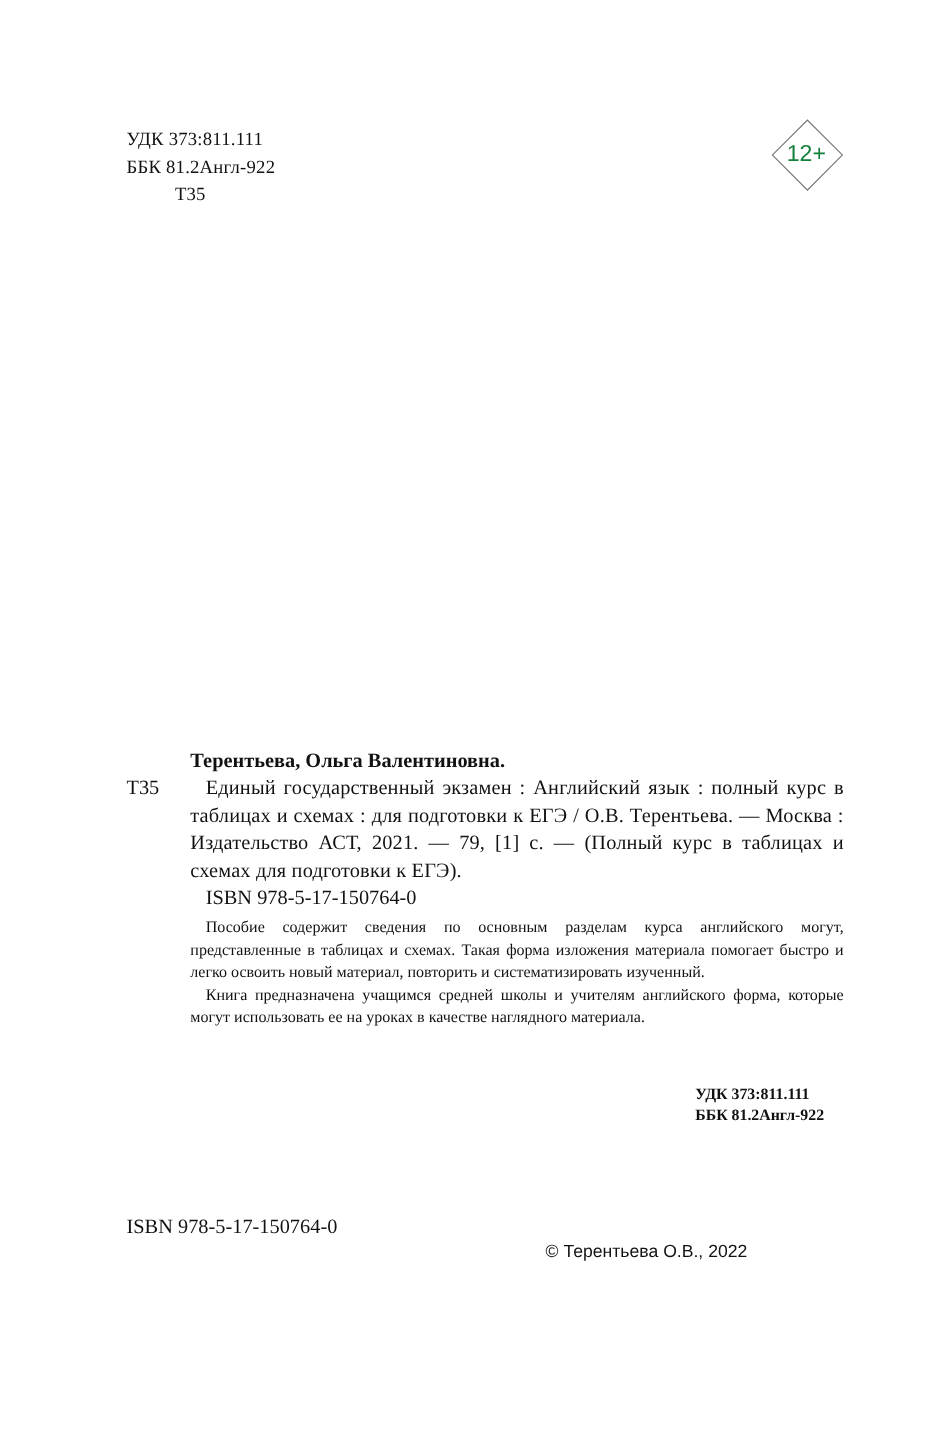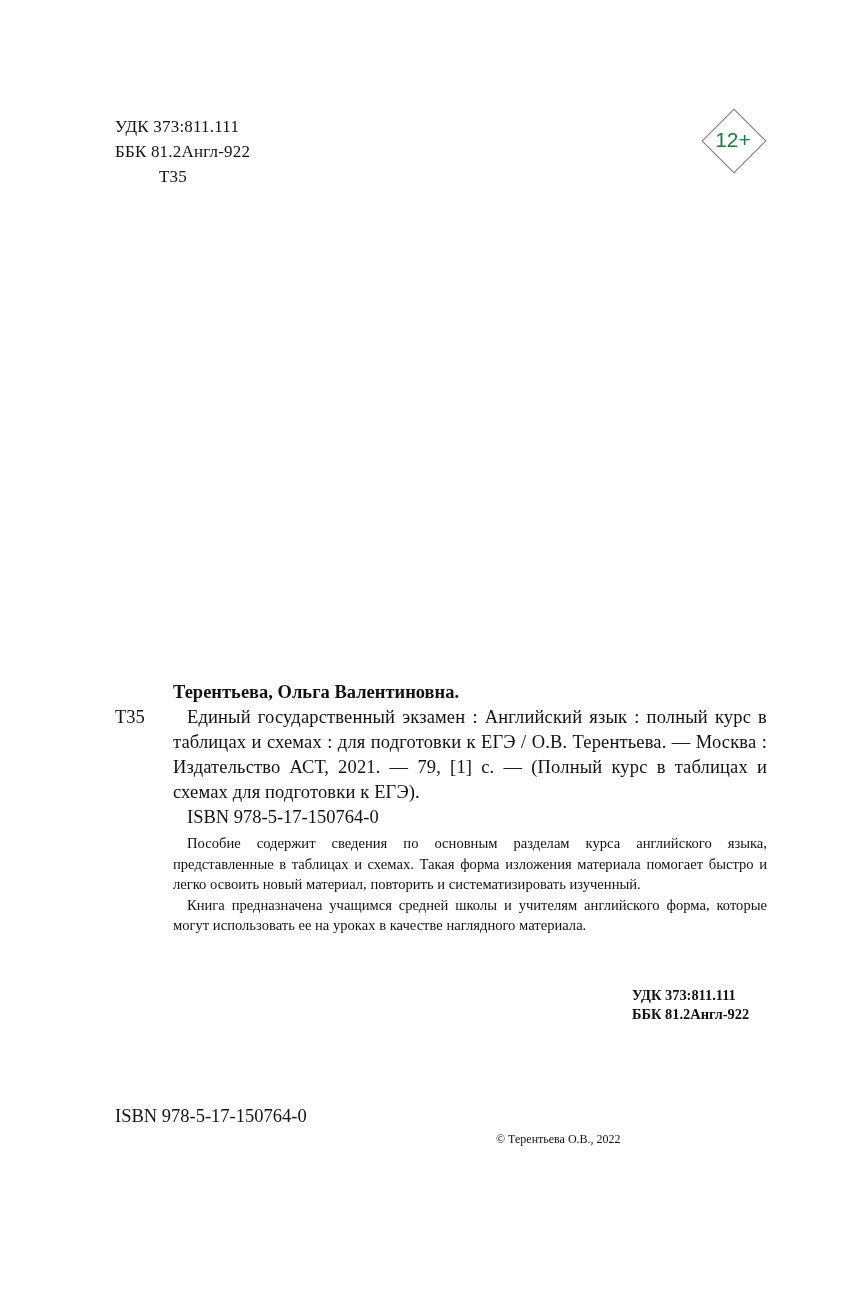--- a/index.html
+++ b/index.html
@@ -127,22 +127,22 @@
       font-size: 18.5px;
       line-height: 24px;
       white-space: nowrap;
     }
 
     
     .copyright {
       left: 496px;
       top: 1128px;
       width: 275px;
-      font-family: Liberation Serif, serif;
-      font-size: 12px;
+      font-family: Liberation Sans, sans-serif;
+      font-size: 16px;
       line-height: 22px;
     }
     .copyright .line { white-space: nowrap; }
   </style>
 </head>
 <body>
 
 <div class="abs top-codes">
   <div class="line">УДК 373:811.111</div>
   <div class="line">ББК 81.2Англ-922</div>
@@ -157,21 +157,21 @@
 <div class="abs biblio">
   <div class="author">Терентьева, Ольга Валентиновна.</div>
   <div class="record-row">
     <span class="t35">Т35</span>
     <div class="desc">Единый государственный экзамен : Английский язык : полный курс в таблицах и схемах : для подготовки к ЕГЭ / О.В. Терентьева. — Москва : Издательство АСТ, 2021. — 79, [1] с. — (Полный курс в таблицах и схемах для подготовки к ЕГЭ).</div>
   </div>
   <div class="isbn">ISBN 978-5-17-150764-0</div>
 </div>
 
 <div class="abs annotation">
-  <p>Пособие содержит сведения по основным разделам курса английского языка, представленные в таблицах и схемах. Такая форма изложения материала помогает быстро и легко освоить новый материал, повторить и систематизировать изученный.</p>
+  <p>Пособие содержит сведения по основным разделам курса английского могут, представленные в таблицах и схемах. Такая форма изложения материала помогает быстро и легко освоить новый материал, повторить и систематизировать изученный.</p>
   <p>Книга предназначена учащимся средней школы и учителям английского форма, которые могут использовать ее на уроках в качестве наглядного материала.</p>
 </div>
 
 <div class="abs bottom-codes">
   <div class="line">УДК 373:811.111</div>
   <div class="line">ББК 81.2Англ-922</div>
 </div>
 
 <div class="abs isbn-bottom">ISBN 978-5-17-150764-0</div>
 

